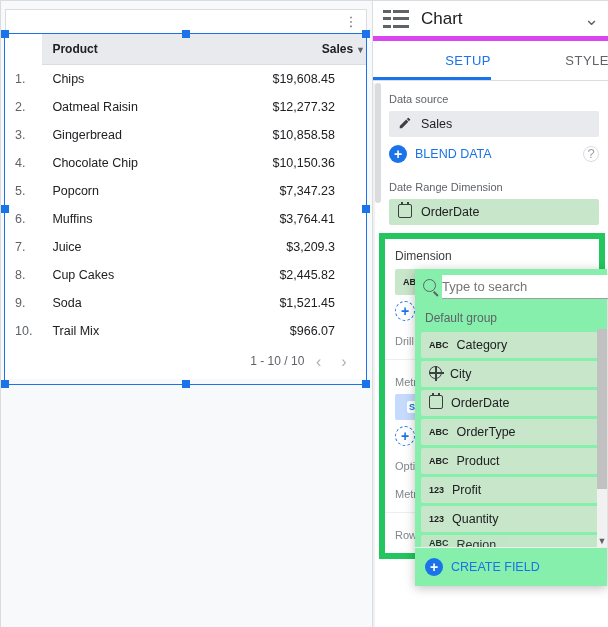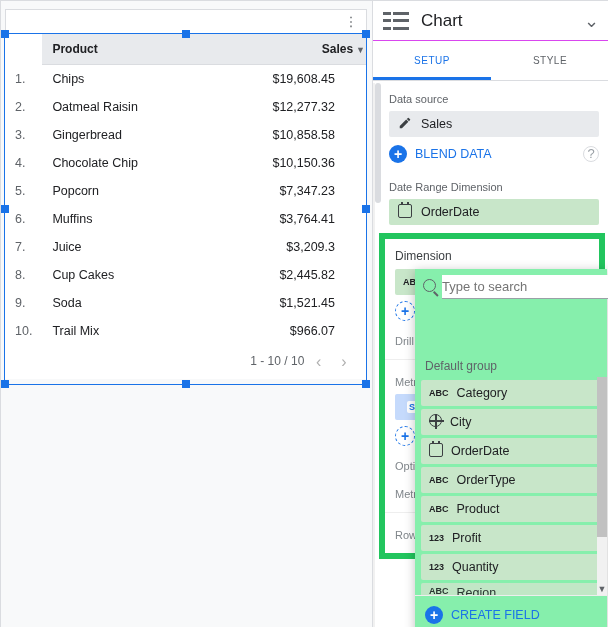--- a/index.html
+++ b/index.html
@@ -26,29 +26,29 @@
   table.data th.sales { text-align:right; padding-right:2px; }
   table.data td { padding:7px 10px; font-size:12.5px; border:none; }
   table.data td.idx { text-align:left; color:#5f6368; width:34px; padding-left:10px;}
   table.data td.sales { text-align:right; padding-right:32px; }
   .sort-caret { font-size:9px; margin-left:3px; color:#5f6368;}
   .pager { padding: 8px 12px; text-align: right; color:#5f6368; font-size:12px; }
   .pager .nav { display:inline-block; width:22px; text-align:center; color:#b0b0b0; cursor:pointer; font-size:16px; vertical-align:middle;}
   
   
   .right { position:absolute; left:372px; top:0; width:236px; height:627px; background:#fff; }
-  .chart-header { display:flex; align-items:center; height:40px; padding:0 10px; border-bottom:1px solid #d946ef;}
+  .chart-header { display:flex; align-items:center; height:40px; padding:0 10px; border-bottom:5px solid #d946ef;}
   .chart-type-icon { width:28px; height:24px; display:flex; flex-direction:column; justify-content:space-between; padding:3px 0; margin-right:10px; }
   .chart-type-icon span { display:flex; gap:2px; }
   .chart-type-icon i { display:block; height:3px; background:#5f6368; }
   .chart-title { font-size:17px; flex:1;}
   .chevron { color:#5f6368; font-size:18px; }
   
   .tabs { display:flex; height:40px; border-bottom:1px solid #dadce0; }
-  .tab { flex:1; text-align:center; line-height:40px; font-size:10px; letter-spacing:.5px; color:#5f6368; cursor:pointer; }
+  .tab { flex:1; text-align:right; line-height:40px; font-size:13px; letter-spacing:.5px; color:#5f6368; cursor:pointer; }
   .tab.active { color:#1a73e8; border-bottom:3px solid #1a73e8; font-weight:500;}
   
   .scroll { position:absolute; top:82px; bottom:0; left:0; right:0; overflow:hidden; border-left:2px solid #f1f1f1; padding-left:4px;}
   .scroll-track { position:absolute; top:82px; left:2px; width:6px; height:120px; background:#dadce0; border-radius:3px; }
   
   .section-label { font-size:11px; color:#5f6368; padding:10px 10px 6px; }
   .chip-row { display:flex; align-items:center; padding:0 10px 4px; gap:6px;}
   .chip { display:flex; align-items:center; width:100%; height:26px; border-radius:2px; padding:0 8px; font-size:12.5px; gap:8px; }
   .chip.grey { background:#e8eaed; }
   .chip.green { background:#c8e6c9; }
@@ -68,21 +68,21 @@
   
   
   .dim-section { border:6px solid #22c55e; margin:4px 4px 0 0; padding-bottom:6px; position:relative;}
   .halfchip { padding:0 10px 4px; }
   .halfchip .chip { width:32px; padding:0; justify-content:center;}
   
   
   .popup { position:absolute; left:30px; top:30px; width:192px; background:#86efac; box-shadow:0 2px 10px rgba(0,0,0,.25); z-index:5; }
   .popup .search { display:flex; align-items:center; padding:6px 8px; gap:6px; }
   .popup .search input { flex:1; border:none; border-bottom:1px solid #9aa0a6; outline:none; font-size:13px; padding:4px 0;}
-  .popup .grouplabel { font-size:12px; color:#5f6368; padding:6px 10px 4px;margin-top:48px;}
+  .popup .grouplabel { font-size:12px; color:#5f6368; padding:6px 10px 4px;}
   .popup .field-list { max-height:218px; overflow:hidden; position:relative; padding:0 6px 2px 6px;}
   .popup .field-item { display:flex; align-items:center; gap:8px; background:#c8e6c9; height:26px; margin:3px 0; padding:0 8px; border-radius:2px; font-size:12.5px; cursor:pointer;}
   .popup .field-item.cut { opacity:.9; height:18px; overflow:hidden; align-items:flex-start; padding-top:3px;}
   .popup .field-scroll { position:absolute; right:0; top:0; width:10px; height:100%; background:#f1f1f1;}
   .popup .field-thumb { position:absolute; right:0; top:0; width:10px; height:160px; background:#c1c1c1;}
   .popup .field-down { position:absolute; right:0; bottom:0; width:10px; height:12px; background:#f1f1f1; color:#5f6368; font-size:9px; text-align:center; line-height:12px;}
   .popup .create-field { display:flex; align-items:center; gap:8px; padding:10px; color:#1a73e8; font-size:12.5px; font-weight:500; border-top:1px solid #eee;}
   
   .globe { width:13px; height:13px; border:1.5px solid #3c4043; border-radius:50%; position:relative; display:inline-block;}
   .globe::before { content:""; position:absolute; left:5px; top:-1px; width:1.5px; height:15px; background:#3c4043;}

